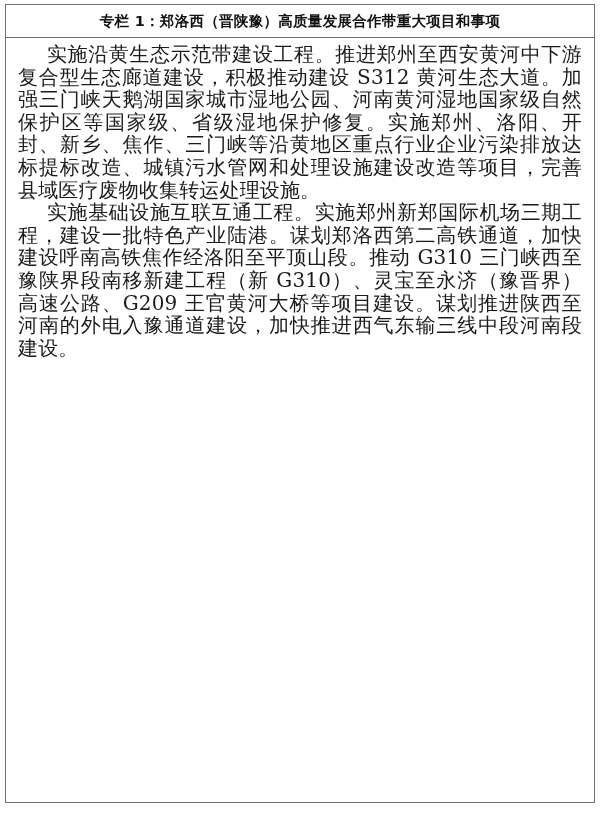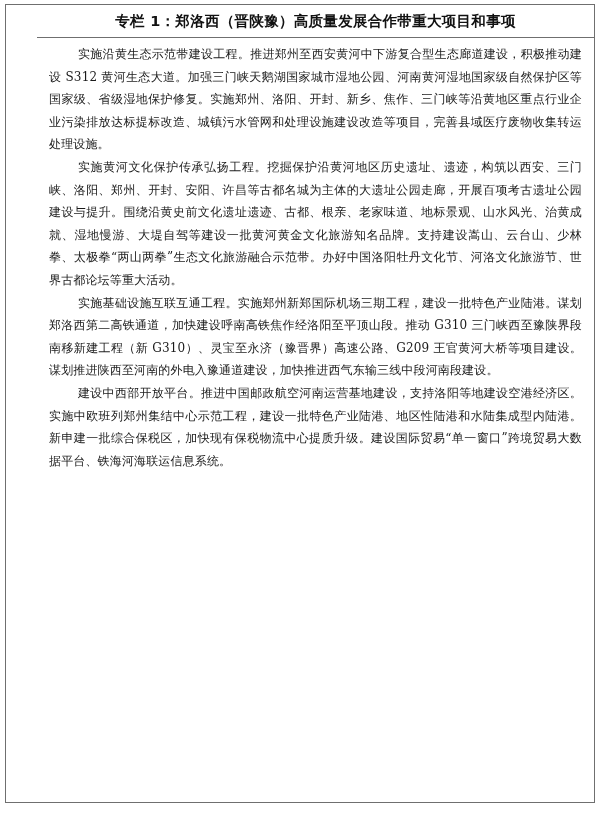--- a/index.html
+++ b/index.html
@@ -1,33 +1,31 @@
 <!DOCTYPE html>
 <html><head>
   <meta charset="utf-8">
   <style>
     html, body { margin: 0; padding: 0; background: #ffffff; }
     body { width: 602px; height: 814px; position: relative; overflow: hidden;
            font-family: "DejaVu Serif", "Liberation Serif", serif; color: #1a1a1a; }
     .box { position: absolute; left: 5px; top: 4px; width: 590px; height: 799px;
-           border: 1px solid #6f6f6f; box-sizing: border-box; padding-left: 31px; }
+           border: 1px solid #6f6f6f; box-sizing: border-box; }
     .box-header { height: 33px; border-bottom: 1px solid #6f6f6f; box-sizing: border-box;
                   display: flex; align-items: center; justify-content: center; }
     .box-title { font-family: "DejaVu Sans", "Liberation Sans", sans-serif; font-size: 14.5px;
                  font-weight: bold; letter-spacing: 0.3px; color: #111; }
     .box-body { padding: 5px 12px 0 12px; }
-    .para { margin: 0; font-size: 12px; line-height: 22.6px; text-indent: 29px;
+    .para { margin: 0; font-size: 20px; line-height: 22.6px; text-indent: 29px;
             text-align: justify; text-align-last: left; letter-spacing: 0.15px; }
   </style>
 </head>
 <body>
 
 <div class="box">
   <div class="box-header">
     <span class="box-title">专栏 1：郑洛西（晋陕豫）高质量发展合作带重大项目和事项</span>
   </div>
   <div class="box-body">
     <p class="para">实施沿黄生态示范带建设工程。推进郑州至西安黄河中下游复合型生态廊道建设，积极推动建设 S312 黄河生态大道。加强三门峡天鹅湖国家城市湿地公园、河南黄河湿地国家级自然保护区等国家级、省级湿地保护修复。实施郑州、洛阳、开封、新乡、焦作、三门峡等沿黄地区重点行业企业污染排放达标提标改造、城镇污水管网和处理设施建设改造等项目，完善县域医疗废物收集转运处理设施。</p>
-    <p class="para">实施黄河文化保护传承弘扬工程。挖掘保护沿黄河地区历史遗址、遗迹，构筑以西安、三门峡、洛阳、郑州、开封、安阳、许昌等古都名城为主体的大遗址公园走廊，开展百项考古遗址公园建设与提升。围绕沿黄史前文化遗址遗迹、古都、根亲、老家味道、地标景观、山水风光、治黄成就、湿地慢游、大堤自驾等建设一批黄河黄金文化旅游知名品牌。支持建设嵩山、云台山、少林拳、太极拳“两山两拳”生态文化旅游融合示范带。办好中国洛阳牡丹文化节、河洛文化旅游节、世界古都论坛等重大活动。</p>
     <p class="para">实施基础设施互联互通工程。实施郑州新郑国际机场三期工程，建设一批特色产业陆港。谋划郑洛西第二高铁通道，加快建设呼南高铁焦作经洛阳至平顶山段。推动 G310 三门峡西至豫陕界段南移新建工程（新 G310）、灵宝至永济（豫晋界）高速公路、G209 王官黄河大桥等项目建设。谋划推进陕西至河南的外电入豫通道建设，加快推进西气东输三线中段河南段建设。</p>
-    <p class="para">建设中西部开放平台。推进中国邮政航空河南运营基地建设，支持洛阳等地建设空港经济区。实施中欧班列郑州集结中心示范工程，建设一批特色产业陆港、地区性陆港和水陆集成型内陆港。新申建一批综合保税区，加快现有保税物流中心提质升级。建设国际贸易“单一窗口”跨境贸易大数据平台、铁海河海联运信息系统。</p>
   </div>
 </div>
 
 </body></html>

